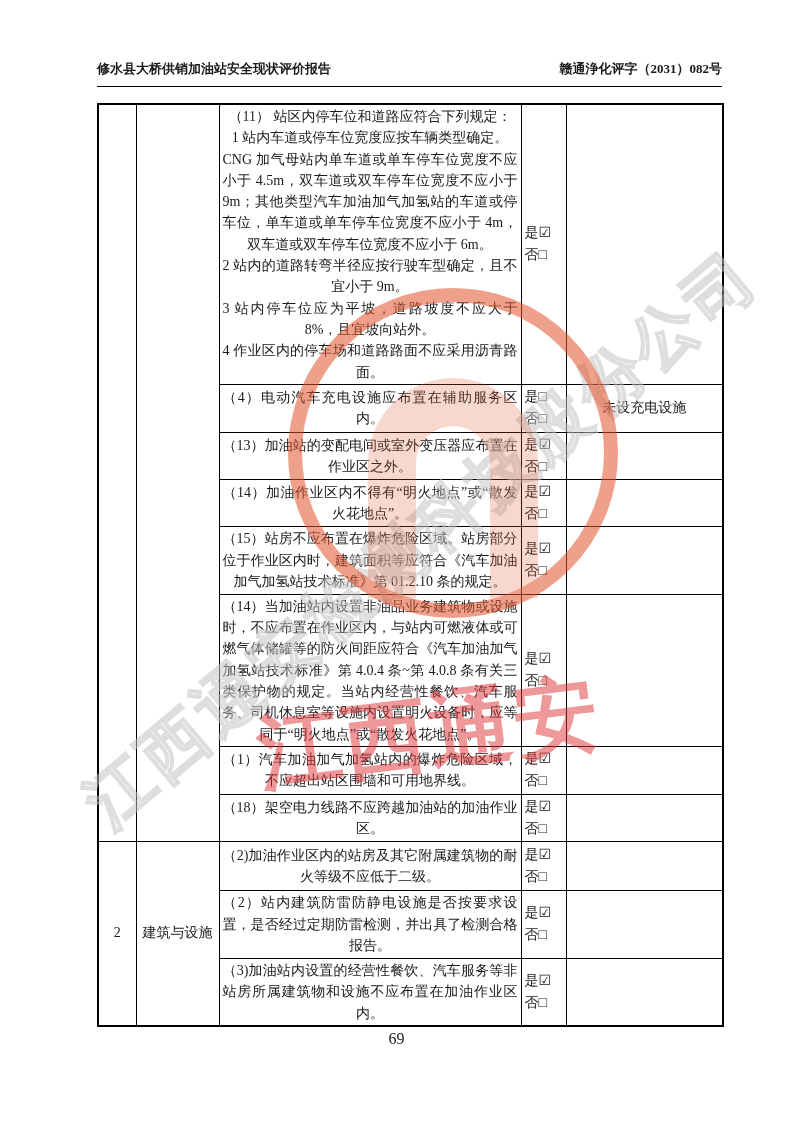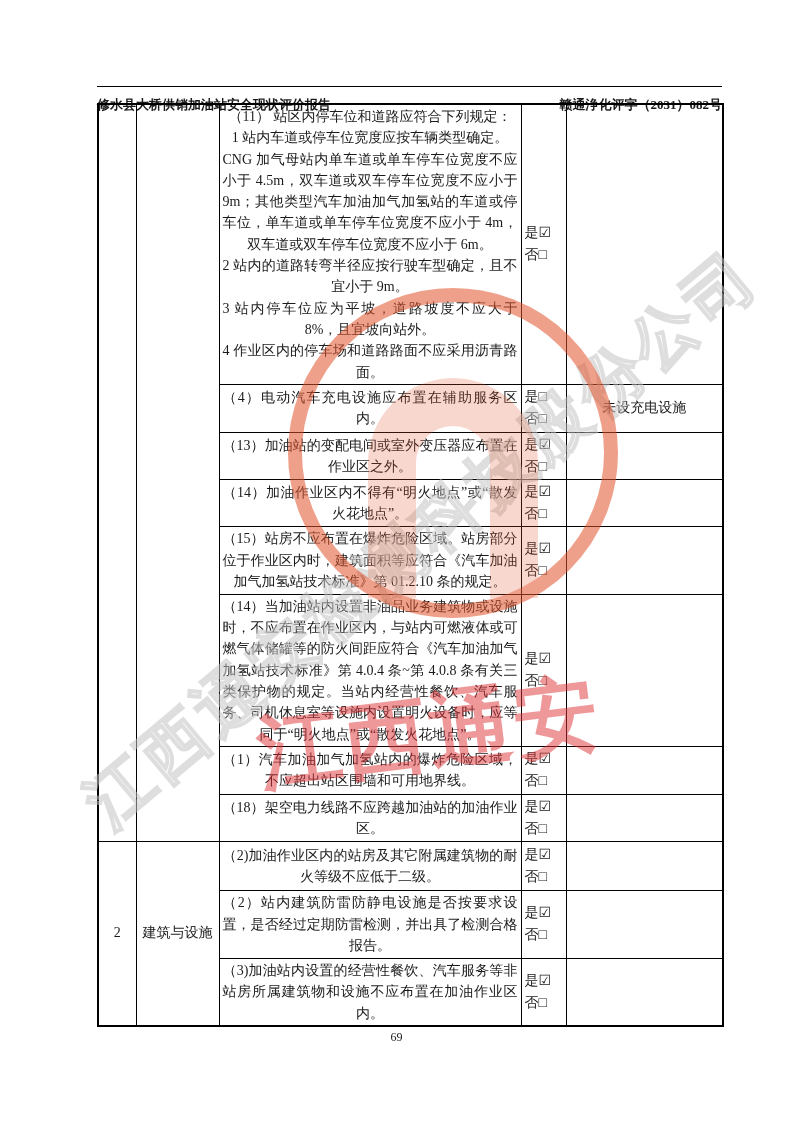--- a/index.html
+++ b/index.html
@@ -7,21 +7,21 @@
     position:relative;
     width:793px;height:1122px;
     background:#fff;
     font-family:"Liberation Serif","DejaVu Serif",serif;
     color:#1a1a1a;
     overflow:hidden;
   }
   .header{
     position:absolute;left:97px;top:60px;width:625px;
     display:flex;justify-content:space-between;align-items:flex-end;
-    font-size:13px;font-weight:bold;margin-top:36px;
+    font-size:13px;font-weight:bold;
   }
   .header-rule{
     position:absolute;left:97px;top:86px;width:625px;height:0;
     border-top:1.5px solid #000;
   }
   table.checklist{
     position:absolute;left:97px;top:103px;width:625px;
     border-collapse:collapse;table-layout:fixed;
     border:2px solid #000;
     font-size:14px;
@@ -38,21 +38,21 @@
     text-align:justify;
     text-align-last:center;
     white-space:pre-line;
     line-height:21.3px;
     padding:2px 4px;
   }
   td.yn{padding:0 0 0 4px;line-height:22px;}
   td.remark{text-align:center;margin-left:32px;}
   .footer{
     position:absolute;left:0;top:1030px;width:100%;
-    text-align:center;font-size:12px;
+    text-align:center;font-size:16px;
   }
   
   .wm{position:absolute;pointer-events:none;z-index:5;}
   .wm-outline{
     left:95px;top:768px;
     transform:rotate(-40deg);transform-origin:0 50%;
     font-size:66px;font-weight:bold;letter-spacing:5px;white-space:nowrap;
     color:transparent;-webkit-text-stroke:2px #c4c4c4;
     opacity:.55;
   }

